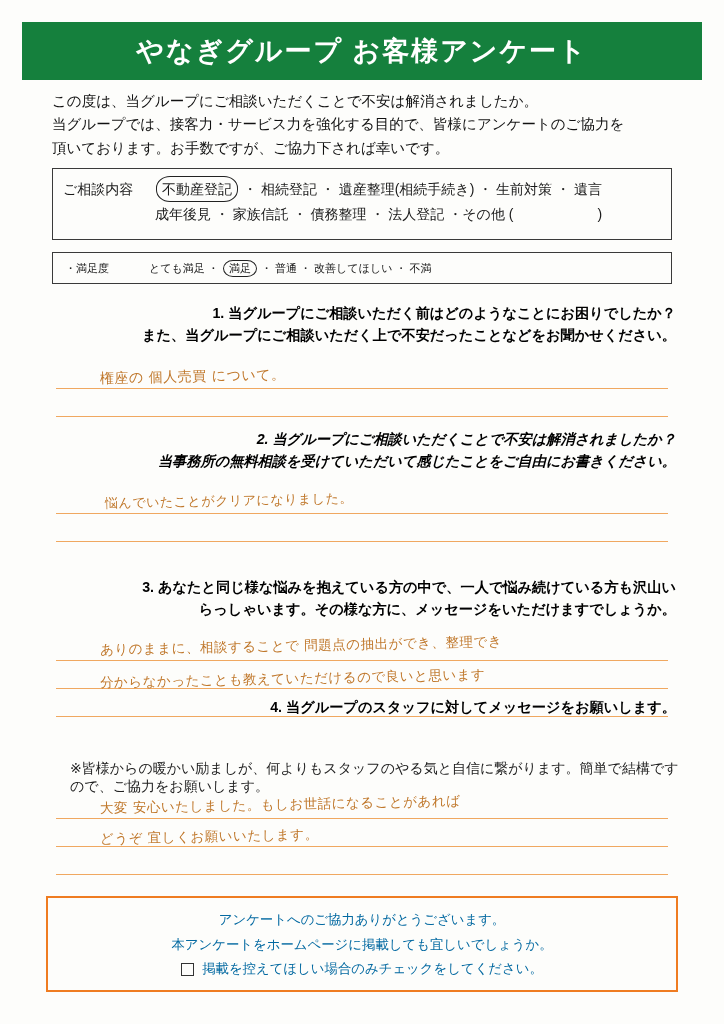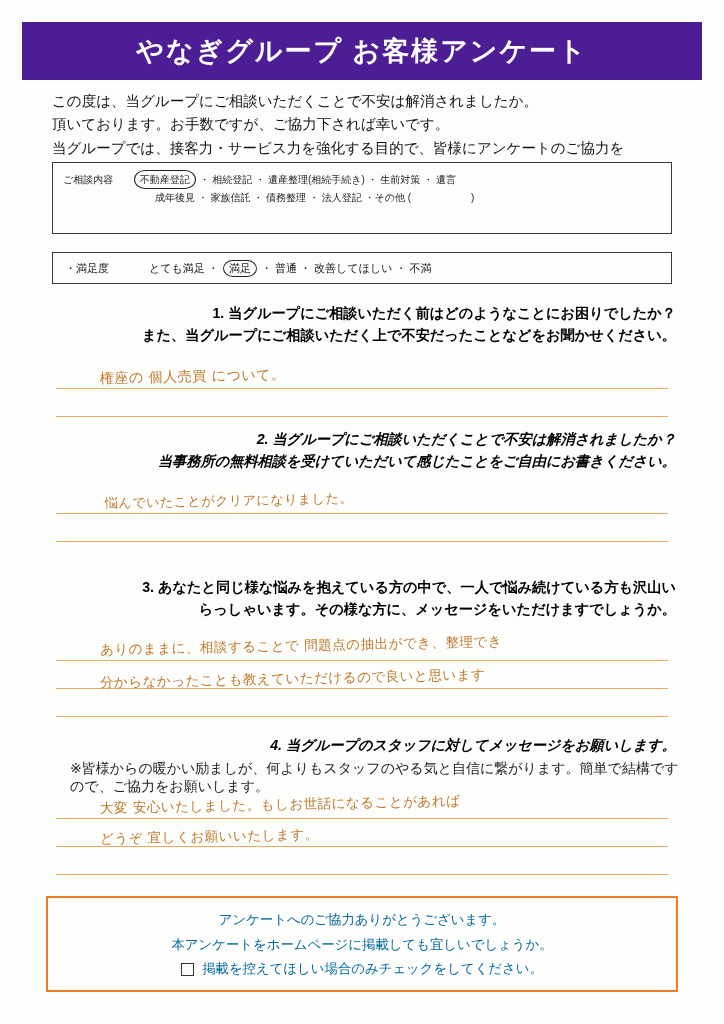--- a/index.html
+++ b/index.html
@@ -16,21 +16,21 @@
     width:724px;height:1024px;
     box-sizing:border-box;
     padding:0;
     background:#fdfdfb;
   }
   
   .header-band{
     position:absolute;
     left:22px;top:22px;
     width:680px;height:58px;
-    background:#4c1d95;
+    background:#15803d;
     display:flex;align-items:center;justify-content:center;
   }
   .header-title{
     color:#ffffff;
     font-size:27px;
     font-weight:bold;
     letter-spacing:2px;
     white-space:nowrap;
   }
   .intro{
@@ -41,23 +41,23 @@
     line-height:1.62;
     color:#111;
   }
   
   .box{
     position:absolute;
     border:1px solid #3a3a3a;
     box-sizing:border-box;
   }
   .consult-box{
-    left:52px;top:162px;width:620px;height:72px;
+    left:52px;top:168px;width:620px;height:72px;
     padding:7px 10px;
-    font-size:10px;
+    font-size:14px;
     line-height:1.72;
   }
   .consult-label{
     display:inline-block;
   }
   .circled{
     display:inline-block;
     border:1.4px solid #222;
     border-radius:14px/12px;
     padding:0px 5px;
@@ -135,22 +135,22 @@
 <body>
 
 <div class="page">
 
   <div class="header-band">
     <div class="header-title">やなぎグループ お客様アンケート</div>
   </div>
 
   <div class="intro">
     <div>この度は、当グループにご相談いただくことで不安は解消されましたか。</div>
+    <div>当グループでは、接客力・サービス力を強化する目的で、皆様にアンケートのご協力を</div>
     <div>頂いております。お手数ですが、ご協力下されば幸いです。</div>
-    <div>当グループでは、接客力・サービス力を強化する目的で、皆様にアンケートのご協力を</div>
   </div>
 
   <div class="box consult-box">
     <div>
       <span class="consult-label">ご相談内容</span>
       <span style="display:inline-block;width:14px;"></span>
       <span class="circled">不動産登記</span>
       <span>・ 相続登記 ・ 遺産整理(相続手続き) ・ 生前対策 ・ 遺言</span>
     </div>
     <div style="padding-left:92px;">成年後見 ・ 家族信託 ・ 債務整理 ・ 法人登記 ・その他 (　　　　　　)</div>
@@ -182,21 +182,21 @@
   <div class="q" style="top:576px;">
     <div><span class="num">3.</span> <span>あなたと同じ様な悩みを抱えている方の中で、一人で悩み続けている方も沢山い</span></div>
     <div style="padding-left:19px;">らっしゃいます。その様な方に、メッセージをいただけますでしょうか。</div>
   </div>
   <div class="rule" style="top:660px;"></div>
   <div class="rule" style="top:688px;"></div>
   <div class="rule" style="top:716px;"></div>
   <div class="hw" style="left:100px;top:637px;font-size:13.5px;">ありのままに、相談することで 問題点の抽出ができ、整理でき</div>
   <div class="hw" style="left:100px;top:670px;font-size:13.5px;">分からなかったことも教えていただけるので良いと思います</div>
 
-  <div class="q" style="top:734px;font-style:italic;">
+  <div class="q" style="top:696px;">
     <div><span class="num">4.</span> <span>当グループのスタッフに対してメッセージをお願いします。</span></div>
   </div>
   <div class="note" style="top:760px;">※皆様からの暖かい励ましが、何よりもスタッフのやる気と自信に繋がります。簡単で結構ですので、ご協力をお願いします。</div>
   <div class="rule" style="top:818px;"></div>
   <div class="rule" style="top:846px;"></div>
   <div class="rule" style="top:874px;"></div>
   <div class="hw" style="left:100px;top:796px;font-size:13.5px;">大変 安心いたしました。もしお世話になることがあれば</div>
   <div class="hw" style="left:100px;top:828px;font-size:13.5px;">どうぞ 宜しくお願いいたします。</div>
 
   <div class="footer-box">

